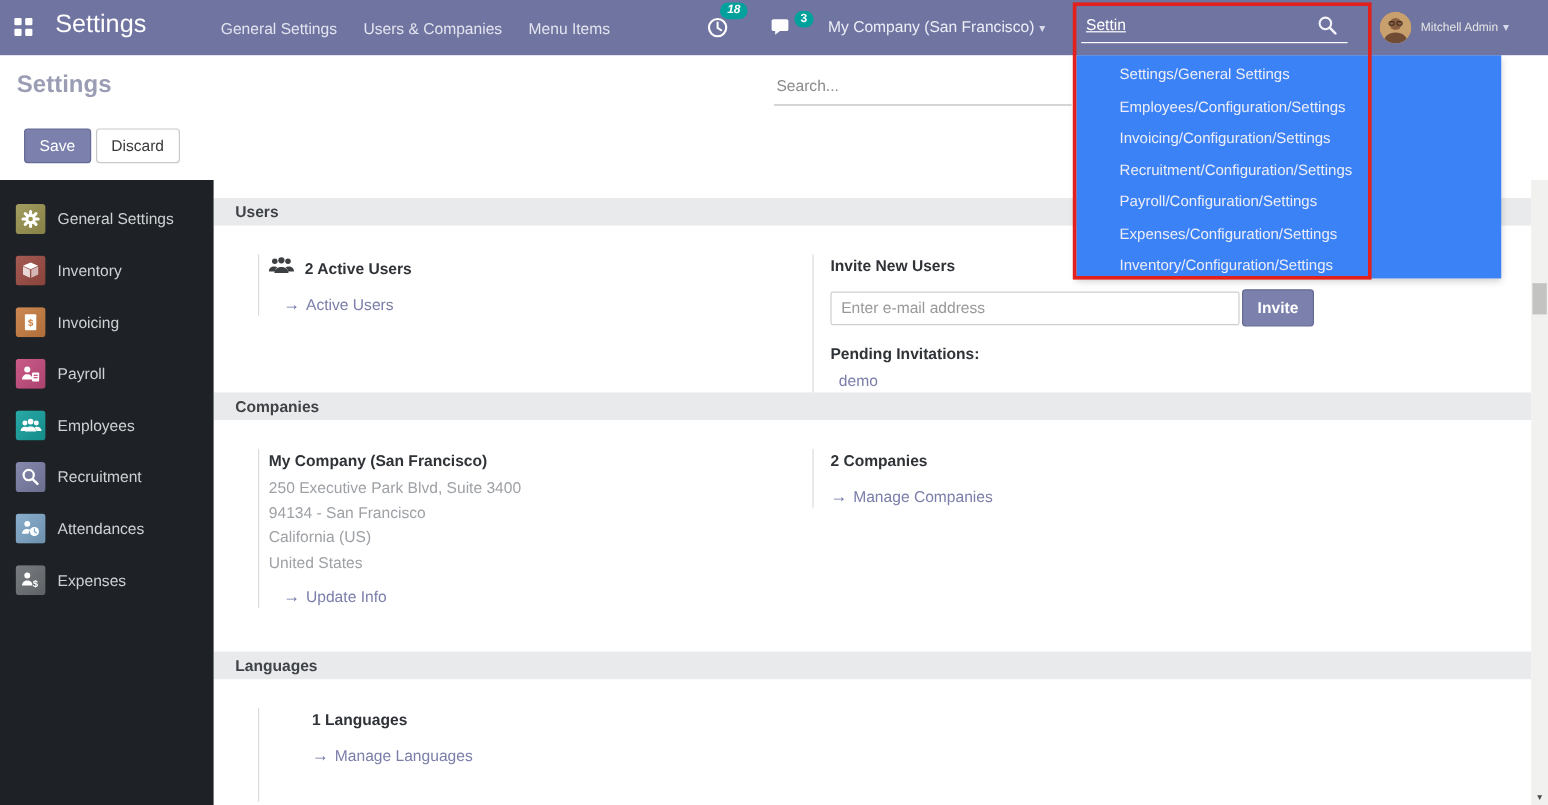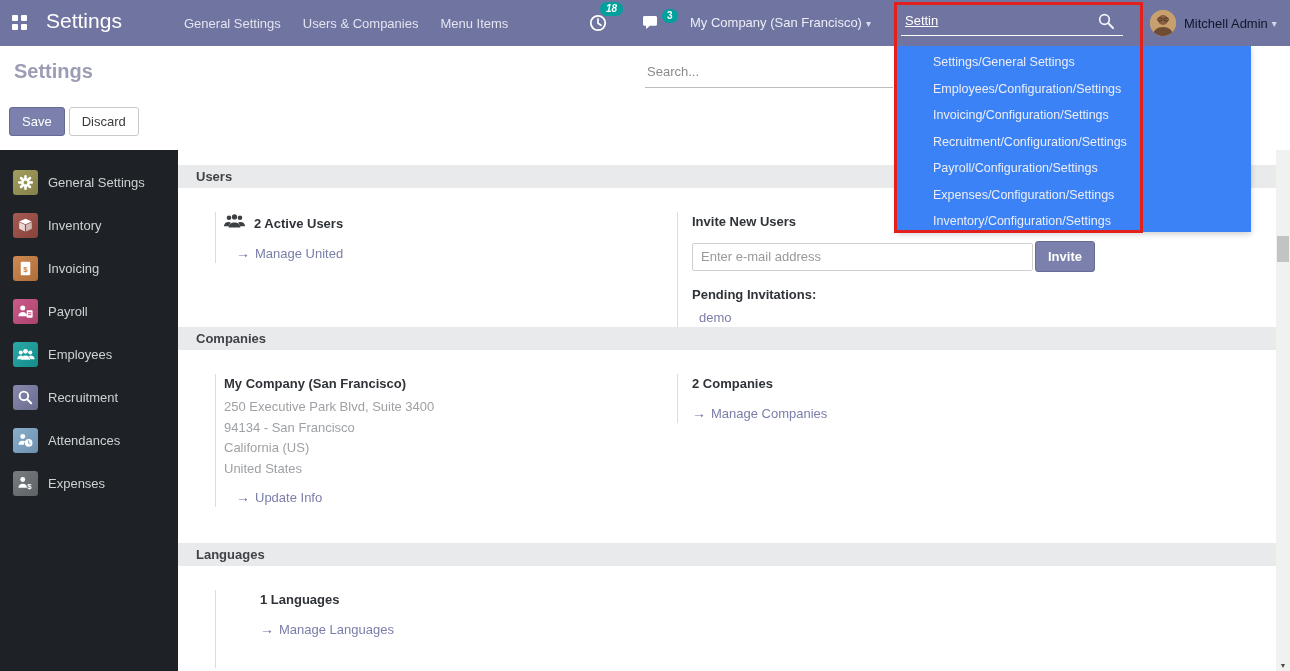--- a/index.html
+++ b/index.html
@@ -16,35 +16,35 @@
   .systray-activities { position:absolute; left:588px; top:13px; width:20px; height:20px; cursor:pointer; }
   .systray-messages { position:absolute; left:641px; top:14px; width:20px; height:18px; cursor:pointer; }
   .badge { position:absolute; background:#00a09d; color:#fff; font-size:10px; font-weight:bold; border-radius:9px; padding:2px 6px; line-height:10px; }
   .badge-act { left:600px; top:2px;font-style:italic; }
   .badge-msg { left:662px; top:9px; padding:2px 5px; }
   .company-menu { position:absolute; left:690px; top:15px; font-size:13px; color:#eceef7; cursor:pointer; white-space:nowrap; }
   .caret { font-size:10px; margin-left:4px; color:#d8daea; }
   .user-menu { position:absolute; left:1150px; top:10px; display:flex; align-items:center; cursor:pointer; }
   .avatar { width:26px; height:26px; border-radius:50%; overflow:hidden; background:#c69a6d; position:relative; flex:0 0 auto; }
   .avatar svg { position:absolute; left:0; top:0; }
-  .user-name { margin-left:8px; font-size:13px; color:#0f172a; white-space:nowrap; }
+  .user-name { margin-left:8px; font-size:10px; color:#e5e5e5; white-space:nowrap; }
 
   
   .menu-search-input { position:absolute; left:901px; top:10px; width:222px; height:26px; background:transparent; border:none; border-bottom:1px solid #fdfdfd; color:#fff; font-size:13px; font-family:"Liberation Sans",sans-serif; z-index:31; padding:0 22px 4px 4px; outline:none;text-decoration:underline; }
   .menu-search-input::placeholder { color:#dcdef0; }
   .search-mag { position:absolute; left:1098px; top:13px; z-index:32; cursor:pointer; }
   .search-panel { position:absolute; left:897px; top:46px; width:354px; height:186px; background:#3b82f6; z-index:25; box-shadow:0 2px 6px rgba(0,0,0,.2);padding-left:12px; }
   .search-results { padding-top:3px; }
   .search-result { height:26.5px; line-height:26.5px; padding-left:24px; font-size:12.5px; color:#ecedf7; cursor:pointer; white-space:nowrap; }
   .annotation-box { position:absolute; left:894px; top:2px; width:249px; height:231px; border:3px solid #e2201c; z-index:40; pointer-events:none; }
 
   
   .control-panel { position:absolute; top:46px; left:0; right:0; height:104px; background:#fff; }
   .breadcrumb { position:absolute; left:14px; top:14px; font-size:20px; font-weight:bold; color:#9a9db4; }
-  .btn-row { position:absolute; left:9px; top:61px; display:flex; }
+  .btn-row { position:absolute; left:20px; top:61px; display:flex; }
   .btn { font-size:13px; height:29px; padding:0 12px; border-radius:3px; cursor:pointer; font-family:"Liberation Sans",sans-serif; }
   .btn-save { background:#7b80ac; border:1px solid #666b93; color:#fff; margin-right:4px; }
   .btn-discard { background:#fff; border:1px solid #c9c9c9; color:#3b3b3b; }
   .cp-search { position:absolute; left:645px; top:14px; width:248px; border:none; border-bottom:1px solid #bcbcbc; font-size:13px; padding:4px 2px 8px 2px; color:#555; outline:none; font-family:"Liberation Sans",sans-serif; }
   .cp-search::placeholder { color:#8b8b8b; }
 
   
   .sidebar { position:absolute; top:150px; left:0; width:178px; bottom:0; background:#1e2226; padding-top:11px; z-index:6; }
   .side-item { height:43px; display:flex; align-items:center; padding-left:13px; cursor:pointer; }
   .tile { width:25px; height:25px; border-radius:3px; flex:0 0 auto; display:flex; align-items:center; justify-content:center; background-image:linear-gradient(135deg, rgba(255,255,255,.08), rgba(0,0,0,.14)); }
@@ -262,21 +262,21 @@
                 <circle cx="10.5" cy="2.9" r="2.6"></circle>
                 <path d="M0 12.2c0-2.5 1.9-4.1 4.6-4.1.9 0 1.8.2 2.5.6a6 6 0 0 0-2.2 3.5z"></path>
                 <path d="M21 12.2h-4.9a6 6 0 0 0-2.2-3.5c.7-.4 1.6-.6 2.5-.6 2.7 0 4.6 1.6 4.6 4.1z"></path>
                 <path d="M4.6 13.6c0-3 2.4-5 5.9-5s5.9 2 5.9 5z"></path>
               </svg>
           </span>
           <span>2 Active Users</span>
         </div>
         <span class="link link-indent">
           <span class="arr">→</span>
-          <span>Manage United</span>
+          <span>Active Users</span>
         </span>
       </div>
       <div class="col col-r">
         <div class="bold-line">Invite New Users</div>
         <div class="invite-row">
           <input class="email-input" type="text" placeholder="Enter e-mail address" style="">
           <button class="btn-invite">Invite</button>
         </div>
         <div class="pending-label">Pending Invitations:</div>
         <div class="pending-user">

